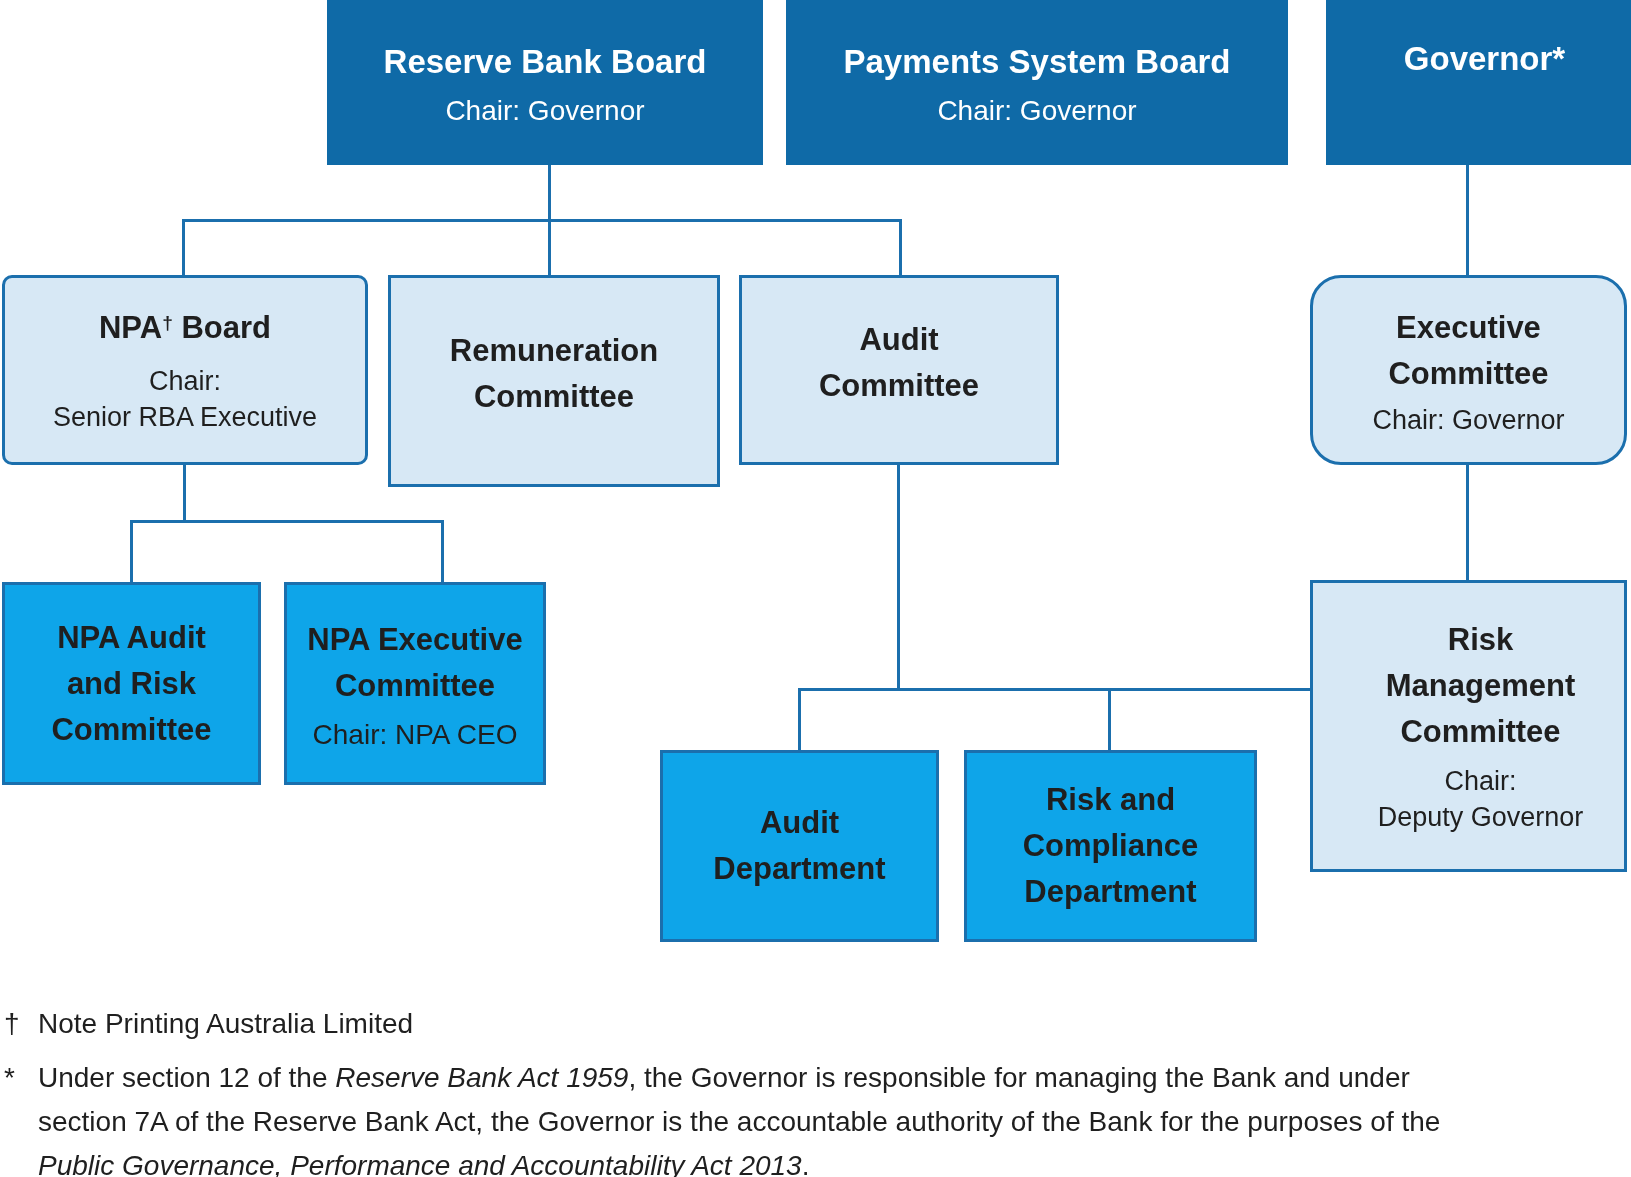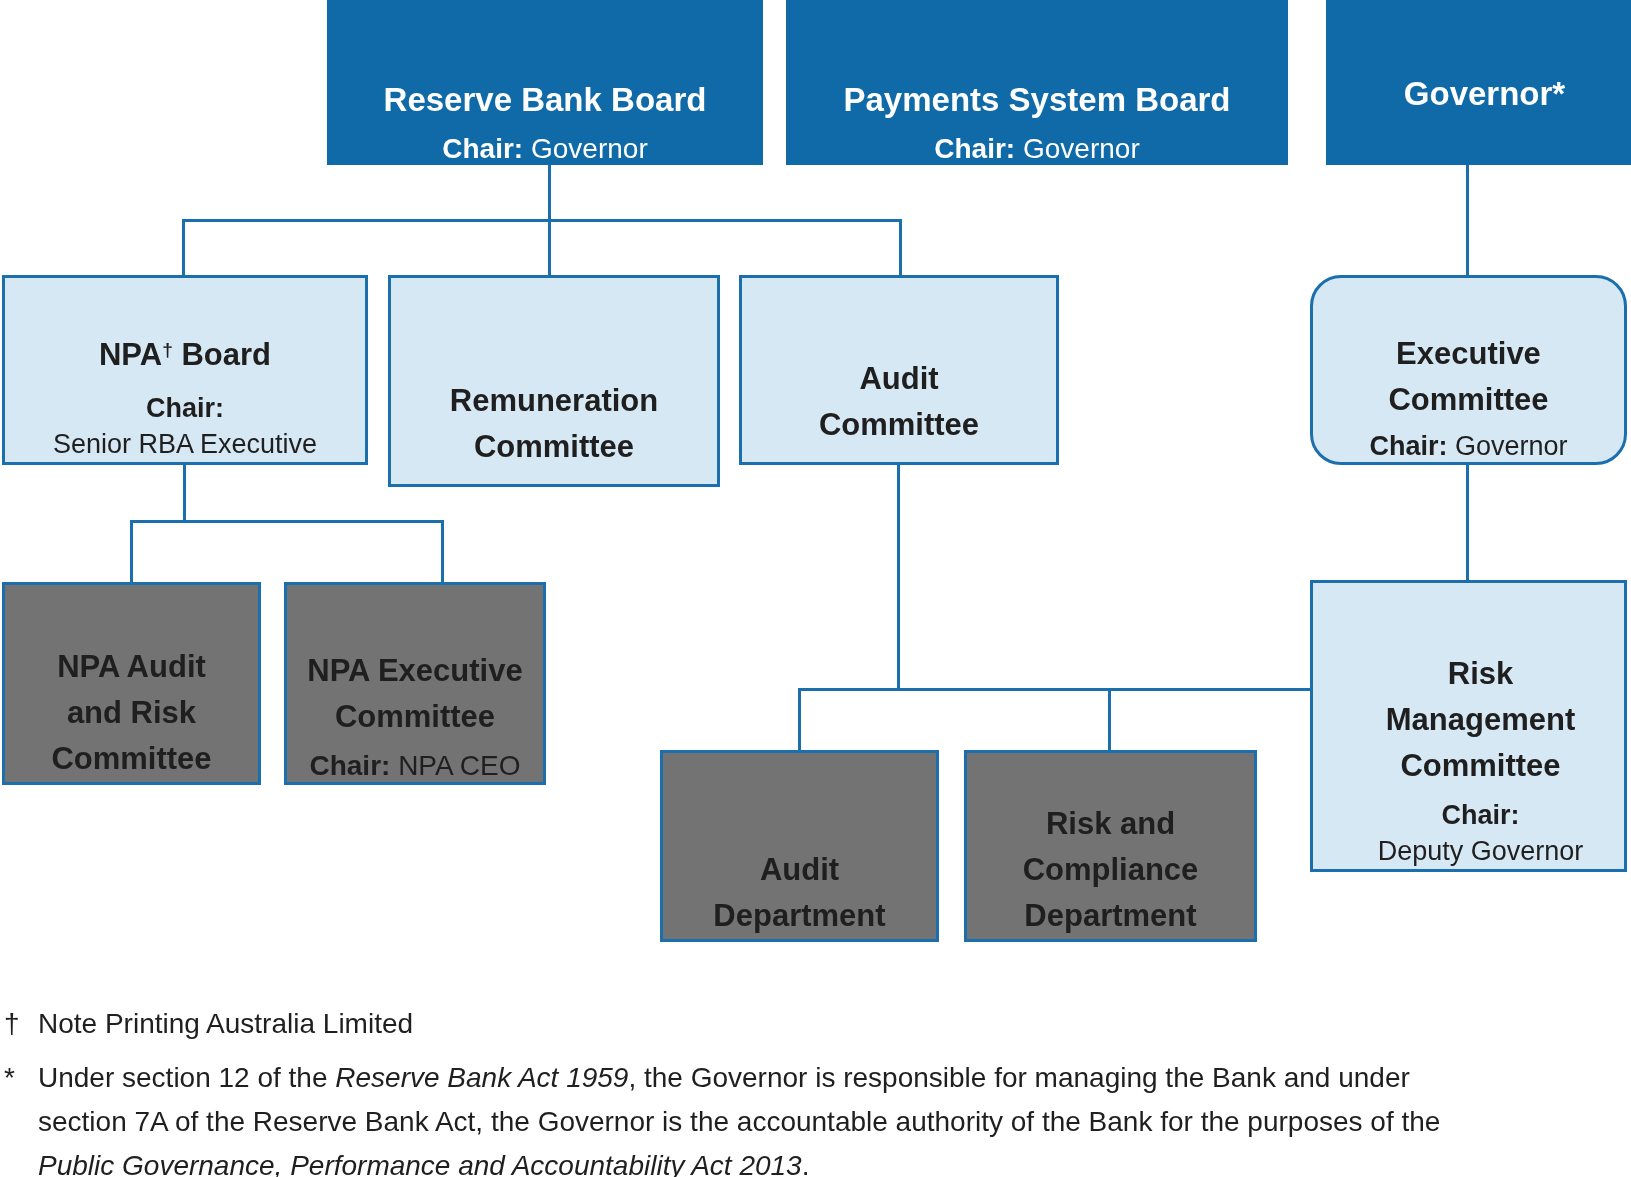--- a/index.html
+++ b/index.html
@@ -13,35 +13,35 @@
     position:relative;
     width:1631px;height:1177px;
     background:#fff;
     font-family:"Liberation Sans",sans-serif;
     overflow:hidden;
   }
   .box{
     position:absolute;
     box-sizing:border-box;
     display:flex;flex-direction:column;
-    align-items:center;justify-content:flex-end;
+    align-items:center;justify-content:center;
     text-align:center;
   }
   .dark{background:var(--dark-blue);color:#ffffff;}
   .light{background:var(--light-blue);border:3px solid var(--border-blue);color:var(--text);}
-  .plain{background:#737373;border:3px solid var(--border-blue);color:var(--text);}
+  .plain{background:#0ea5e9;border:3px solid var(--border-blue);color:var(--text);}
   .title{
     font-weight:bold;
     font-size:31px;line-height:46px;
     white-space:pre-line;
   }
   .dark .title{font-size:33px;line-height:46px;}
   .chair{font-size:28px;margin-top:10px;}
   .light .chair{font-size:27px;margin-top:8px;}
-  .b{font-weight:bold;}
+  .b{font-weight:normal;}
   .chairline{font-size:27px;line-height:36px;}
   .chairline.b{margin-top:8px;}
   .sup{font-size:0.62em;position:relative;top:-0.45em;}
   .hline,.vline{position:absolute;background:var(--border-blue);}
   .footnotes{
     position:absolute;left:4px;top:1002px;width:1610px;
     color:var(--text);font-size:28px;line-height:44px;
   }
   .fn{display:flex;align-items:flex-start;}
   .fn + .fn{margin-top:10px;}
@@ -76,21 +76,21 @@
 
   <div class="box dark" style="left:786px;top:0;width:502px;height:165px;">
     <div class="title">Payments System Board</div>
     <div class="chair"><span class="b">Chair:</span><span> Governor</span></div>
   </div>
 
   <div class="box dark" style="left:1326px;top:0;width:317px;height:165px;padding-bottom:48px;">
     <div class="title">Governor*</div>
   </div>
 
-  <div class="box light" style="left:2px;top:275px;width:366px;height:190px;">
+  <div class="box light" style="left:2px;top:275px;width:366px;height:190px;border-radius:10px;">
     <div class="title"><span>NPA</span><span class="sup">†</span><span> Board</span></div>
     <div class="chairline b">Chair:</div>
     <div class="chairline">Senior RBA Executive</div>
   </div>
 
   <div class="box light" style="left:388px;top:275px;width:332px;height:212px;padding-bottom:14px;">
     <div class="title">Remuneration
 Committee</div>
   </div>
 

